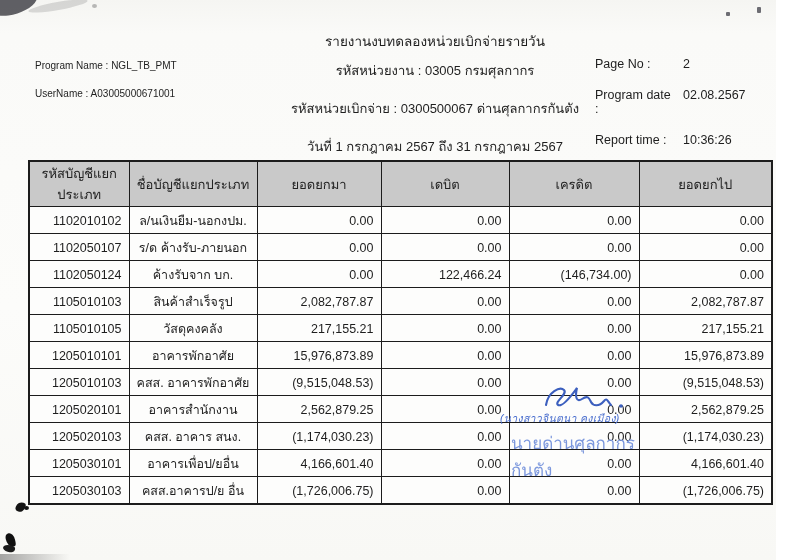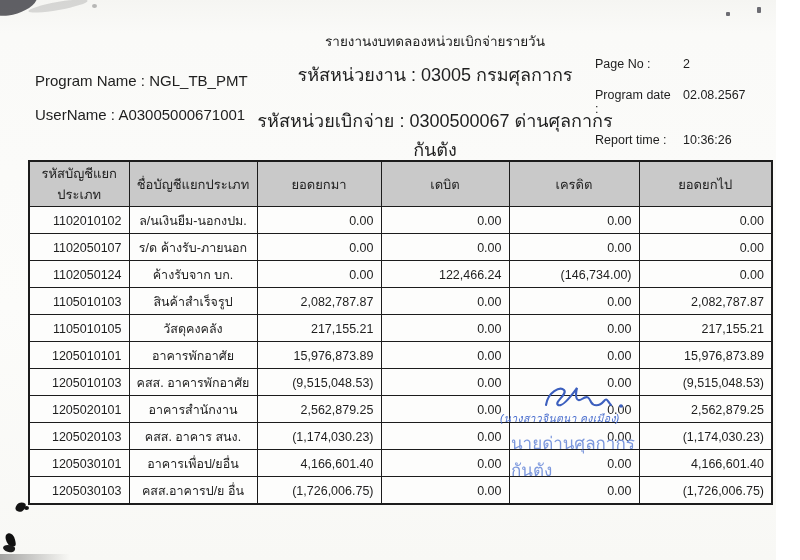--- a/index.html
+++ b/index.html
@@ -5,23 +5,23 @@
   html,body { margin:0; padding:0; }
   .page {
     position:relative; width:776px; height:560px; overflow:hidden;
     background:linear-gradient(180deg,#f5f5f2 0%,#fafaf8 6%,#fcfcfa 55%,#f8f8f5 100%);
     font-family:"Liberation Sans","DejaVu Sans",sans-serif;
     color:#1e1e1e;
   }
 
   
   .title { position:absolute; top:30px; left:240px; width:390px; text-align:center; font-size:13.5px; }
-  .meta-left { position:absolute; left:35px; top:72px; font-size:15px; }
+  .meta-left { position:absolute; left:35px; top:60px; font-size:10px; }
   .meta-left .line { margin-bottom:17px; }
-  .meta-center { position:absolute; left:240px; top:60px; width:390px; text-align:center; font-size:18px; }
+  .meta-center { position:absolute; left:240px; top:60px; width:390px; text-align:center; font-size:13px; }
   .meta-center .line { margin-bottom:17px; }
   .meta-right { position:absolute; left:595px; top:57px; font-size:12.5px; }
   .meta-right .line { margin-bottom:17px; display:flex; }
   .meta-right .lbl { width:78px; }
   .meta-right .val { margin-left:10px; }
 
   
   table.tb {
     position:absolute; left:28px; top:160px; width:743px;
     border-collapse:collapse; table-layout:fixed;

